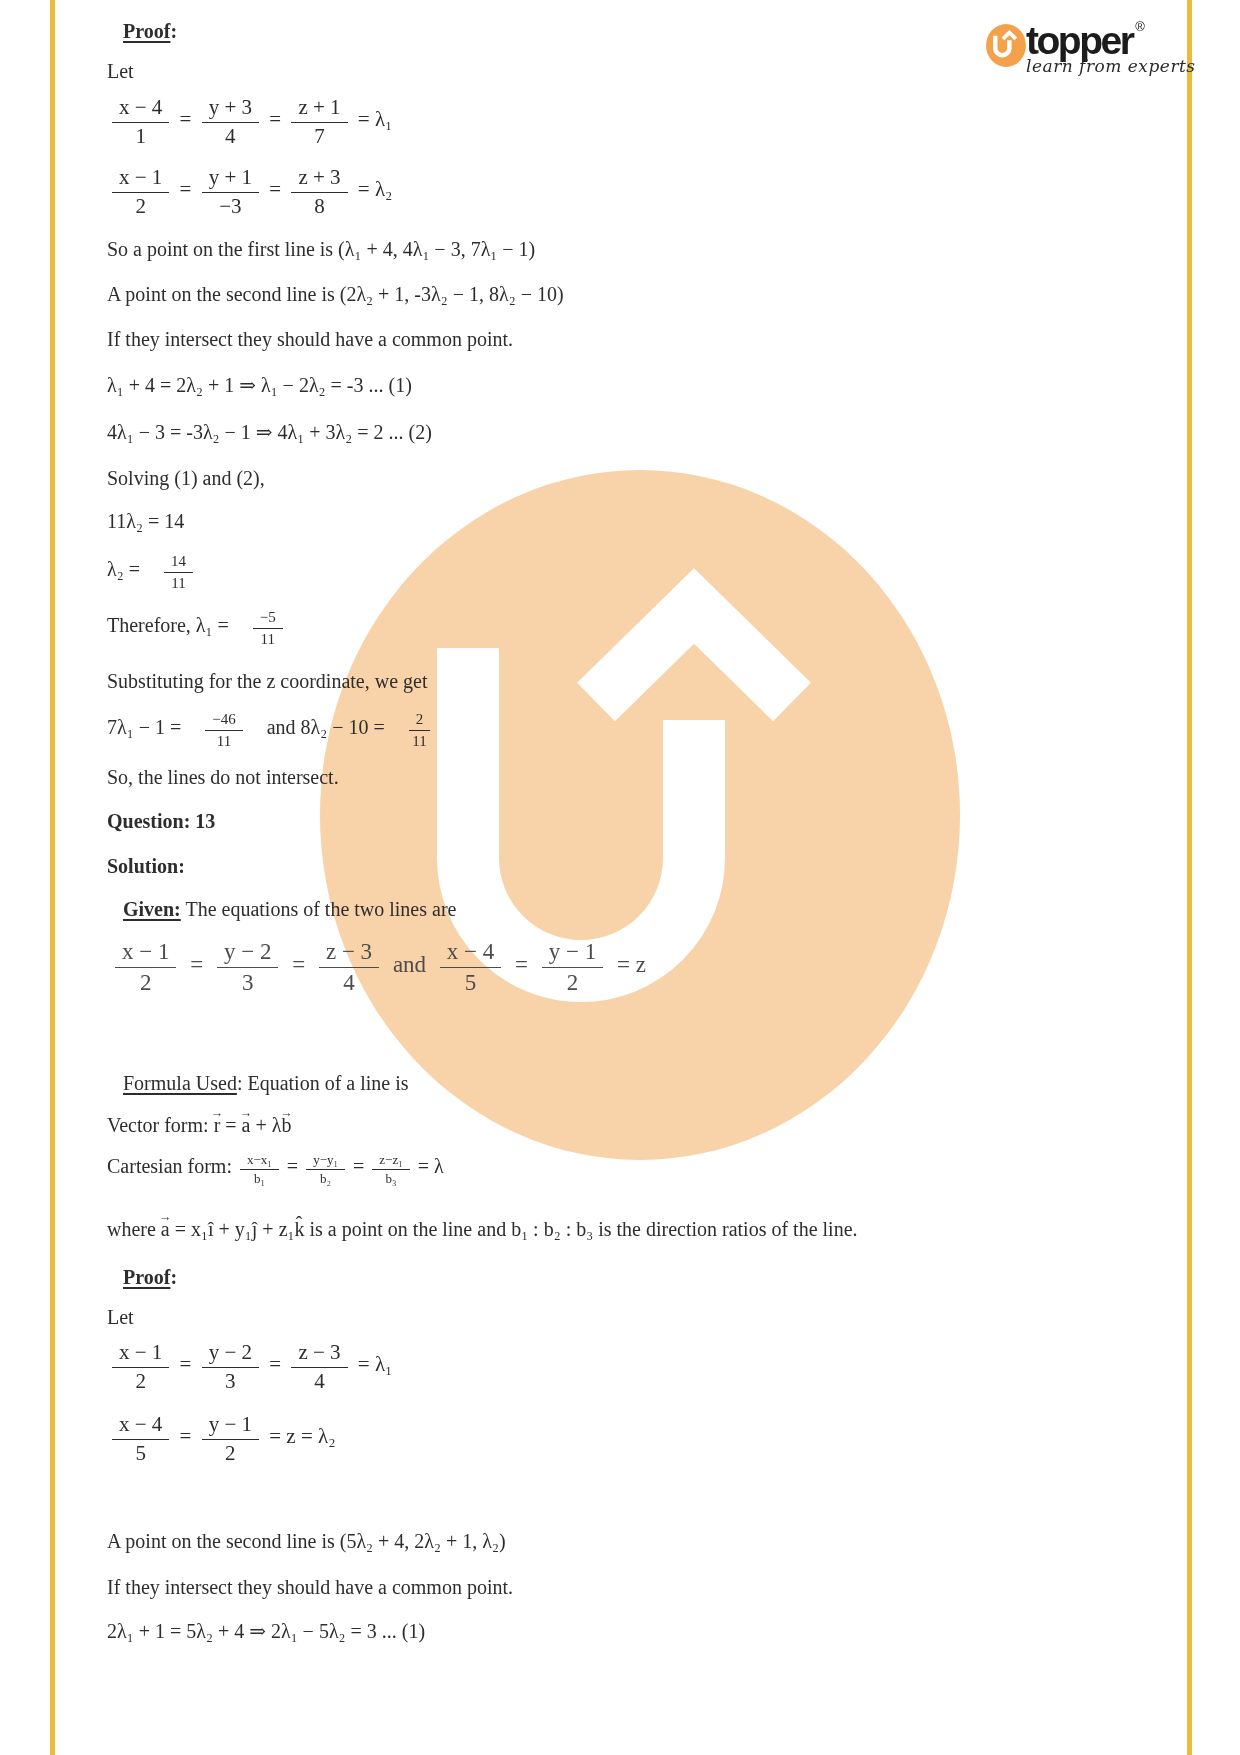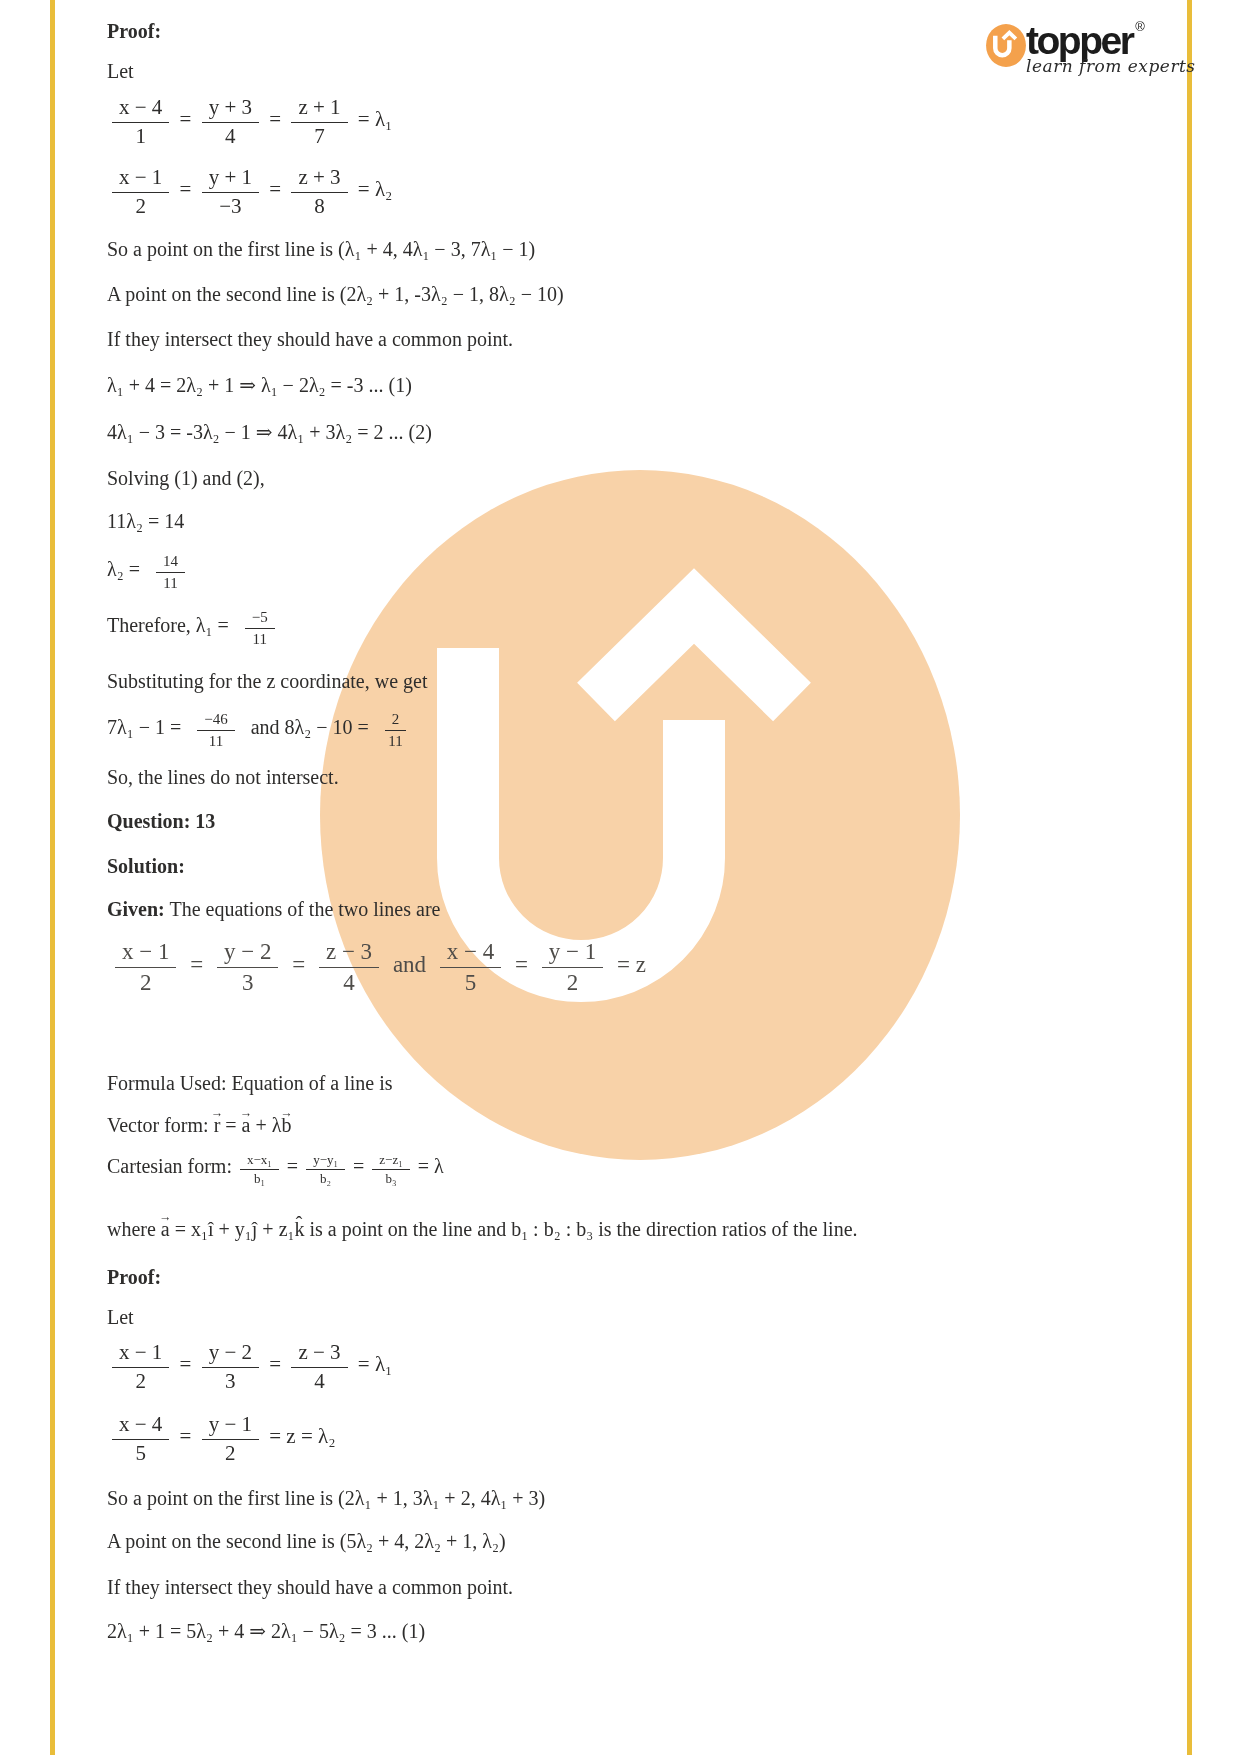--- a/index.html
+++ b/index.html
@@ -30,28 +30,28 @@
   .tagline {
     font-style:italic; font-size:17px; color:#2a2a2a; text-align:right;
     margin-top:-3px; padding-right:10px; letter-spacing:0.5px;
     font-family:"DejaVu Serif","Liberation Serif",serif;
   }
 
   
   .content { position:absolute; left:107px; top:0; width:1075px; height:100%; z-index:2; }
   .line { position:absolute; left:0; white-space:nowrap; font-size:20px; color:#2e2d2c; line-height:1.18; }
   .line .b { font-weight:bold; }
-  .line .u { text-underline-offset:3px; }
+  .line .u { text-decoration:underline; text-underline-offset:3px;margin-left:16px; }
   .small { font-size:16.5px; }
   .eq  { font-size:21px; }
   .big { font-size:23px; color:#4e4c49; }
   .frac { display:inline-block; vertical-align:middle; text-align:center; margin:0 5px; line-height:1.12; }
   .frac .n { display:block; border-bottom:1.5px solid currentColor; padding:1px 7px 2px; }
   .frac .d { display:block; padding-top:2px; }
-  .mid .frac  { font-size:15px; margin:0 11px; }
+  .mid .frac  { font-size:15px; margin:0 19px; }
   .cart .frac { font-size:13px; margin:0 3px; line-height:1.05; }
   .big .frac  { margin:0 8px; }
   .vec { position:relative; display:inline-block; }
   .vec::before {
     content:"→"; position:absolute; left:50%; transform:translateX(-50%);
     top:-0.62em; font-size:0.62em; letter-spacing:0;
   }
 </style>
 </head>
 <body>
@@ -104,19 +104,18 @@
       <div class="line" style="top: 898px;"><span class="b u">Given:</span><span> The equations of the two lines are</span></div>
       <div class="line big" style="top: 938px;"><span class="frac"><span class="n">x − 1</span><span class="d">2</span></span><span> = </span><span class="frac"><span class="n">y − 2</span><span class="d">3</span></span><span> = </span><span class="frac"><span class="n">z − 3</span><span class="d">4</span></span><span> and </span><span class="frac"><span class="n">x − 4</span><span class="d">5</span></span><span> = </span><span class="frac"><span class="n">y − 1</span><span class="d">2</span></span><span> = z</span></div>
       <div class="line" style="top: 1072px;"><span class="u">Formula Used</span><span>: Equation of a line is</span></div>
       <div class="line" style="top: 1114px;"><span>Vector form: </span><span class="vec">r</span><span> = </span><span class="vec">a</span><span> + λ</span><span class="vec">b</span></div>
       <div class="line cart" style="top: 1152px;"><span>Cartesian form: </span><span class="frac"><span class="n">x−x₁</span><span class="d">b₁</span></span><span> = </span><span class="frac"><span class="n">y−y₁</span><span class="d">b₂</span></span><span> = </span><span class="frac"><span class="n">z−z₁</span><span class="d">b₃</span></span><span> = λ</span></div>
       <div class="line" style="top: 1218px;"><span>where </span><span class="vec">a</span><span> = x₁î + y₁ĵ + z₁k̂ is a point on the line and b₁ : b₂ : b₃ is the direction ratios of the line.</span></div>
       <div class="line" style="top: 1266px;"><span class="b u">Proof</span><span class="b">:</span></div>
       <div class="line" style="top: 1306px;"><span>Let</span></div>
       <div class="line eq" style="top: 1340px;"><span class="frac"><span class="n">x − 1</span><span class="d">2</span></span><span> = </span><span class="frac"><span class="n">y − 2</span><span class="d">3</span></span><span> = </span><span class="frac"><span class="n">z − 3</span><span class="d">4</span></span><span> = λ₁</span></div>
       <div class="line eq" style="top: 1412px;"><span class="frac"><span class="n">x − 4</span><span class="d">5</span></span><span> = </span><span class="frac"><span class="n">y − 1</span><span class="d">2</span></span><span> = z = λ₂</span></div>
-      <div class="line" style="top: 1487px;"><span>So a point on the first line is (2λ₁ + 1, 3λ₁ + 2, 4λ₁ + 3)</span></div>
       <div class="line" style="top: 1530px; text-align: right;"><span>A point on the second line is (5λ₂ + 4, 2λ₂ + 1, λ₂)</span></div>
       <div class="line" style="top: 1576px;"><span>If they intersect they should have a common point.</span></div>
       <div class="line" style="top: 1620px;"><span>2λ₁ + 1 = 5λ₂ + 4 ⇒ 2λ₁ − 5λ₂ = 3 ... (1)</span></div>
     </div>
 
 </div>
 
 </body></html>

